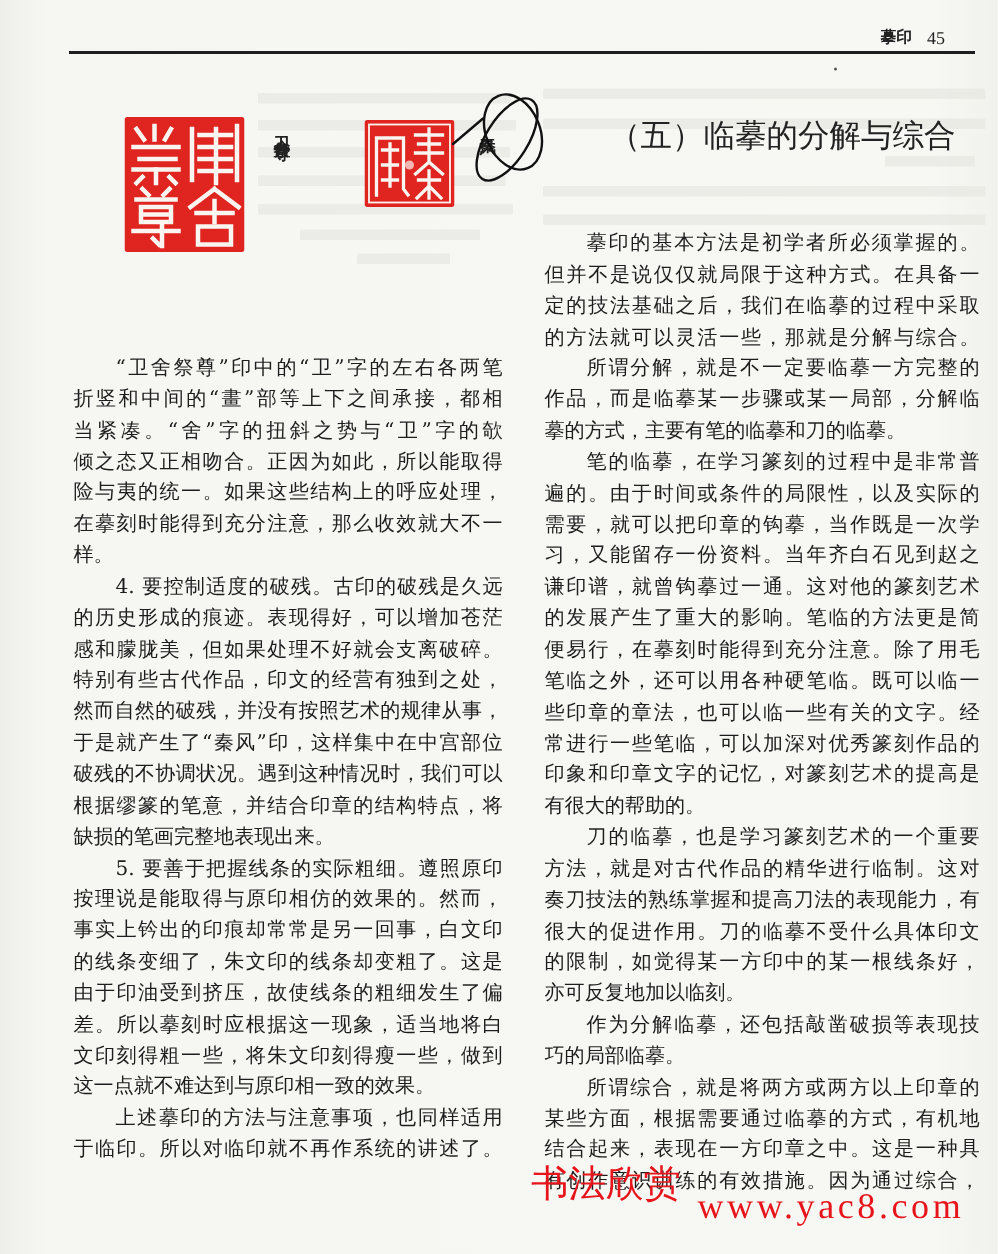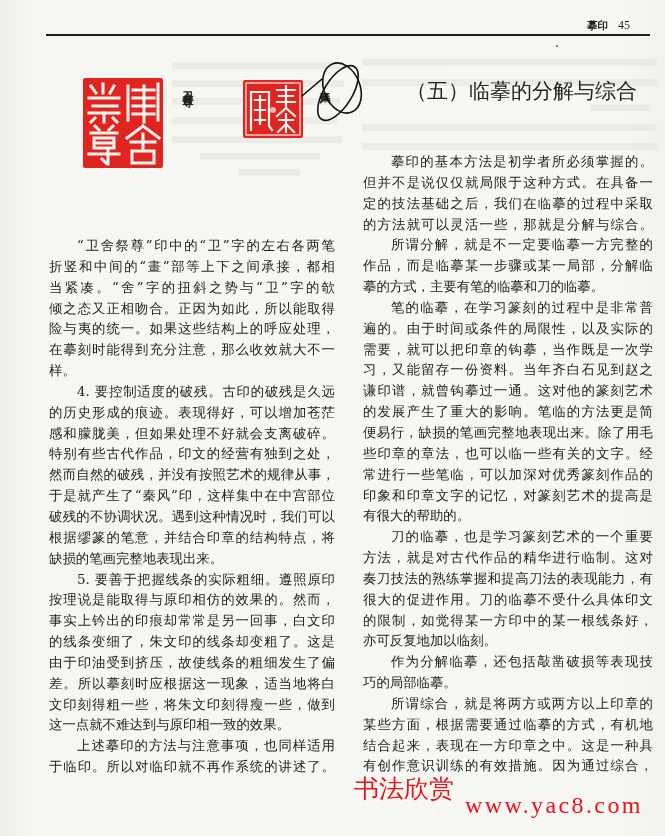--- a/index.html
+++ b/index.html
@@ -161,21 +161,22 @@
       <div class="ln">作品，而是临摹某一步骤或某一局部，分解临</div>
       <div class="ln last">摹的方式，主要有笔的临摹和刀的临摹。</div>
     </div>
     <div>
       <div class="ln first">笔的临摹，在学习篆刻的过程中是非常普</div>
       <div class="ln">遍的。由于时间或条件的局限性，以及实际的</div>
       <div class="ln">需要，就可以把印章的钩摹，当作既是一次学</div>
       <div class="ln">习，又能留存一份资料。当年齐白石见到赵之</div>
       <div class="ln">谦印谱，就曾钩摹过一通。这对他的篆刻艺术</div>
       <div class="ln">的发展产生了重大的影响。笔临的方法更是简</div>
-      <div class="ln">便易行，缺损的笔画完整地表现出来。除了用毛</div>
+      <div class="ln">便易行，在摹刻时能得到充分注意。除了用毛</div>
+      <div class="ln">笔临之外，还可以用各种硬笔临。既可以临一</div>
       <div class="ln">些印章的章法，也可以临一些有关的文字。经</div>
       <div class="ln">常进行一些笔临，可以加深对优秀篆刻作品的</div>
       <div class="ln">印象和印章文字的记忆，对篆刻艺术的提高是</div>
       <div class="ln last">有很大的帮助的。</div>
     </div>
     <div>
       <div class="ln first">刀的临摹，也是学习篆刻艺术的一个重要</div>
       <div class="ln">方法，就是对古代作品的精华进行临制。这对</div>
       <div class="ln">奏刀技法的熟练掌握和提高刀法的表现能力，有</div>
       <div class="ln">很大的促进作用。刀的临摹不受什么具体印文</div>

